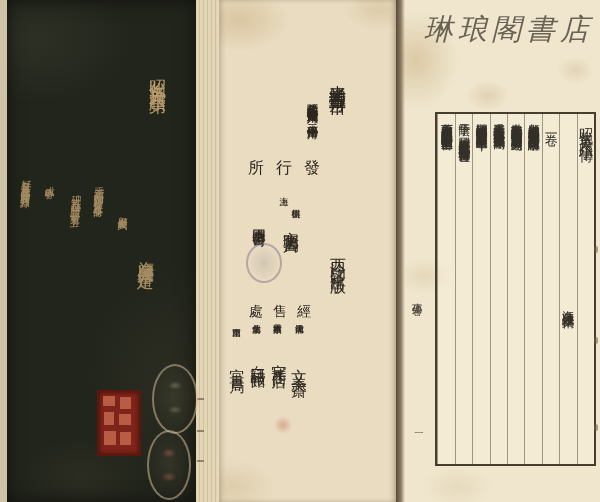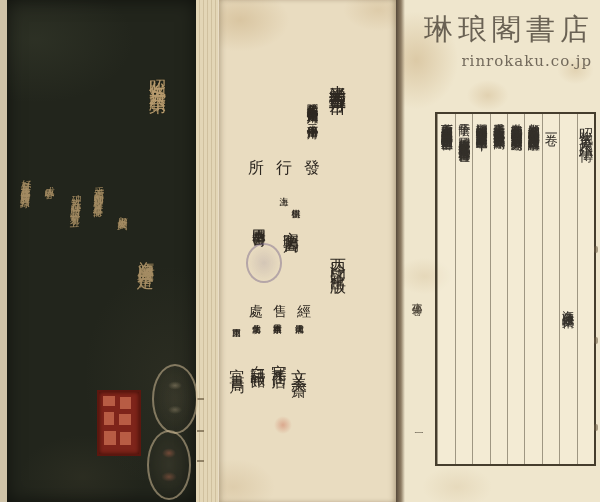--- a/index.html
+++ b/index.html
@@ -50,21 +50,21 @@
   .printpage{position:absolute;left:396px;top:0;width:204px;height:502px;background:#efe6cd;
     background-image:
       radial-gradient(60px 70px at 10% 12%,rgba(176,136,76,.30),transparent 70%),
       radial-gradient(30px 22px at 45% 19%,rgba(176,136,76,.22),transparent 70%),
       radial-gradient(26px 20px at 88% 14%,rgba(176,136,76,.20),transparent 70%),
       radial-gradient(40px 26px at 14% 55%,rgba(170,130,70,.14),transparent 70%),
       radial-gradient(50px 30px at 30% 97%,rgba(170,130,70,.12),transparent 70%);}
   .gutter{position:absolute;left:396px;top:0;width:9px;height:502px;
     background:linear-gradient(90deg,#56493a,#8d7c63 55%,rgba(141,124,99,0));}
   .watermark{position:absolute;left:402px;top:10px;width:192px;text-align:right;
-    color:rgba(82,74,62,.85);}
+    color:rgba(82,74,62,.85);font-style:italic;}
   .wm-name{font-size:29px;letter-spacing:5px;}
   .wm-url{font-size:15px;letter-spacing:1px;margin-top:2px;padding-right:2px;color:rgba(82,74,62,.8);}
   .frame{position:absolute;left:435px;top:112px;width:157px;height:350px;
     border:2px solid #453d2d;display:flex;flex-direction:row-reverse;background:rgba(255,250,235,.25);}
   .pcol{width:17.4px;box-sizing:border-box;border-left:1px solid rgba(74,65,48,.5);overflow:hidden;}
   .pcol .tx{writing-mode:vertical-rl;text-orientation:upright;color:#34302a;
     font-size:11.8px;line-height:17px;letter-spacing:.6px;height:100%;margin:0 auto;}
   .pcol.c-title .tx{font-size:14px;letter-spacing:3px;padding-top:3px;}
   .pcol.c-author .tx{font-size:12.5px;letter-spacing:1.5px;padding-top:186px;}
   .pcol.c-juan .tx{font-size:13px;letter-spacing:2px;padding-top:10px;}
@@ -145,21 +145,20 @@
   <div class="vcol ink" style="left:232px;top:322px;height:40px;font-size:8.5px;line-height:10px;">山東軍門</div>
   <div class="vcol ink" style="left:229px;top:356px;font-size:15px;letter-spacing:6px;">官書局</div>
 
   <div class="seal-faint"></div>
 
   <div class="printpage"></div>
   <div class="gutter"></div>
 
   <div class="watermark">
     <div class="wm-name">琳琅閣書店</div>
-    <div class="wm-url">rinrokaku.co.jp</div>
   </div>
 
   <div class="vcol banxin">小傳卷一</div>
   <div class="vcol pagenum">一</div>
 
   <div class="frame">
     <div class="pcol c-title">
       <div class="tx">昭代名人尺牘小傳</div>
       </div>
     <div class="pcol c-author">

